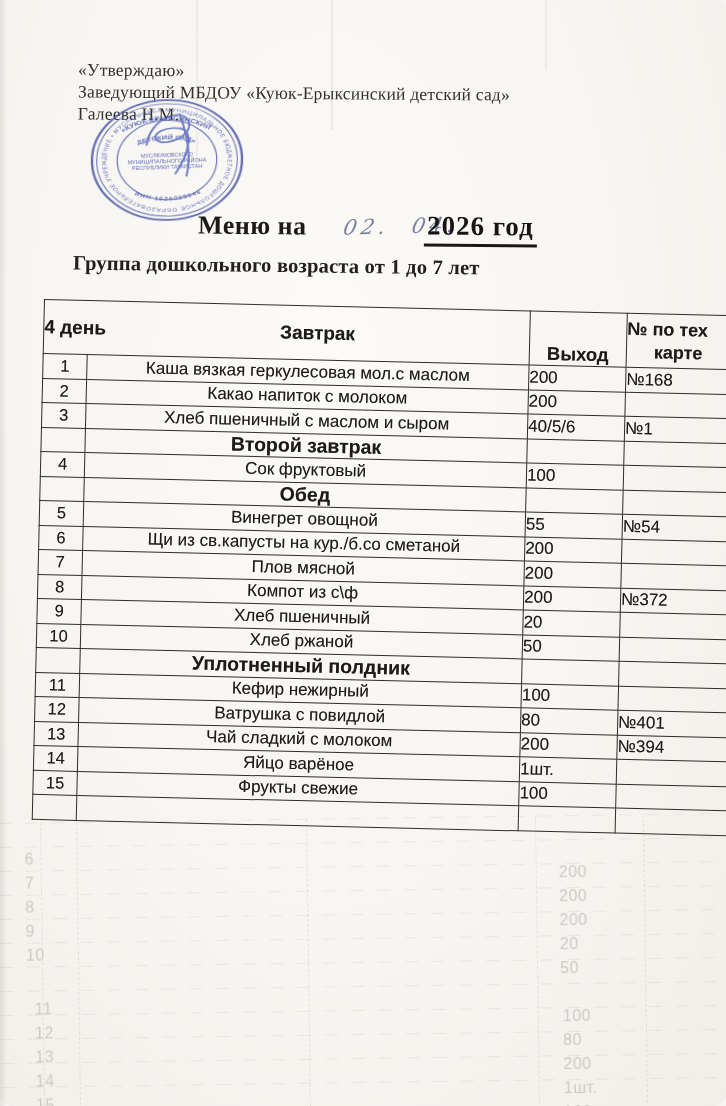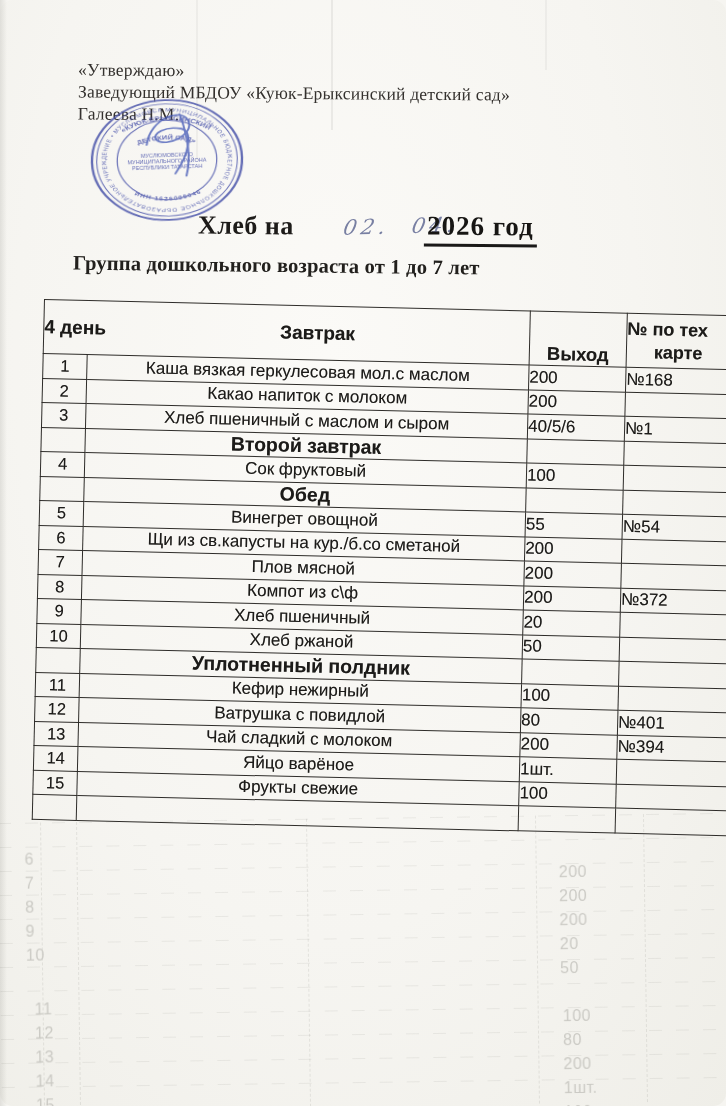--- a/index.html
+++ b/index.html
@@ -120,21 +120,21 @@
         </text>
       </g>
       <g stroke="#4358b6" stroke-width="2.6" fill="none" stroke-linecap="round" opacity=".9">
         <path d="M 75,75 C 80,33 122,16 129,40 C 135,62 100,80 88,68 C 80,57 101,46 119,51 C 135,56 128,92 110,122"></path>
         <path d="M 118,28 C 126,58 132,92 124,126"></path>
       </g>
     </svg>
   </div>
 
   <div class="title-row">
-    <span class="menu-label">Хлеб на</span>
+    <span class="menu-label">Меню на</span>
     <span class="hand-date">02. 04.</span>
     <span class="year">2026 год</span>
   </div>
 
   <div class="subtitle">Группа дошкольного возраста от 1 до 7 лет</div>
 
   <div class="table-wrap">
     <table class="menu">
       <colgroup>
         <col style="width:44px">

